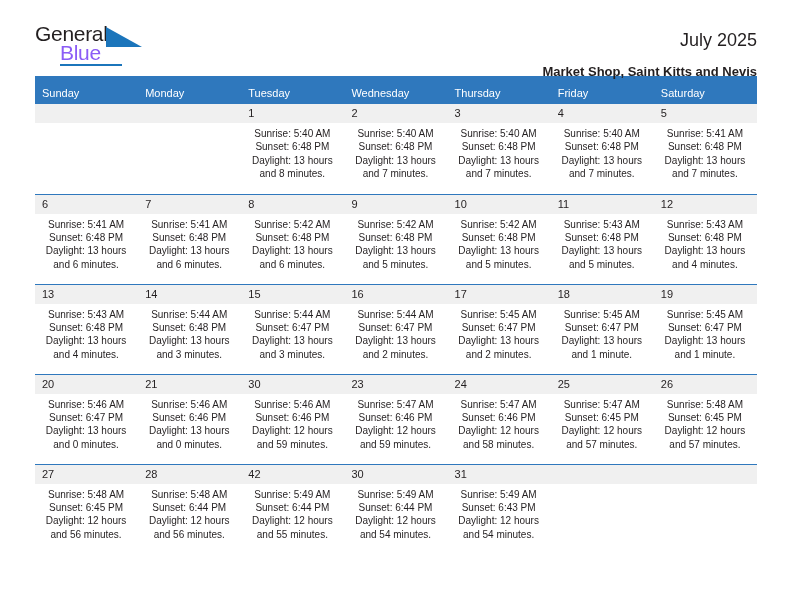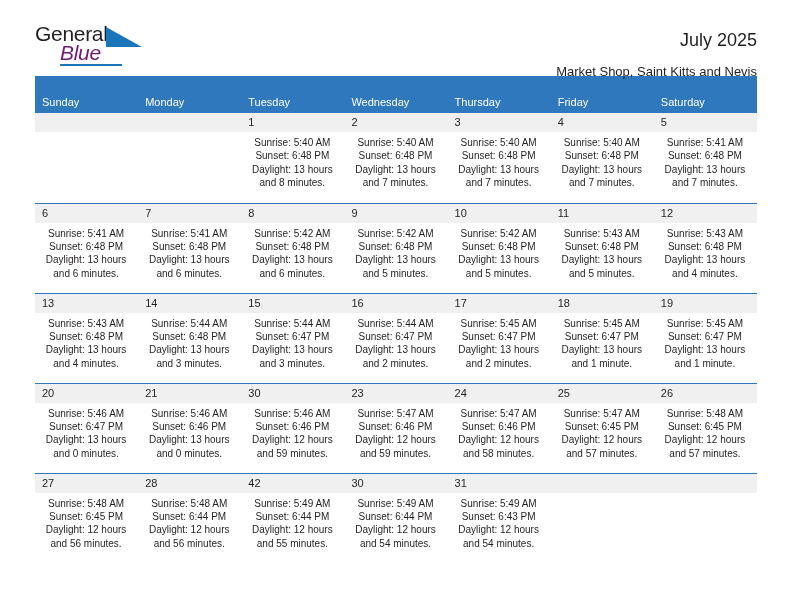--- a/index.html
+++ b/index.html
@@ -50,23 +50,22 @@
     position: absolute;
     left: 71px;
     top: 5px;
   }
   .logo-blue {
     position: absolute;
     left: 25px;
     top: 19px;
     font-size: 21px;
     letter-spacing: -0.3px;
-    color: #701a75;
+    color: #8b5cf6;
     line-height: 24px;
-    font-style: italic;
   }
   .logo-underline {
     position: absolute;
     left: 25px;
     top: 42px;
     width: 62px;
     height: 2px;
     background: #1b75bb;
   }
 
@@ -79,35 +78,36 @@
     color: #231f20;
     line-height: 32px;
     white-space: nowrap;
   }
   .cal-subtitle {
     font-size: 13px;
     color: #231f20;
     line-height: 18px;
     margin-top: 7px;
     white-space: nowrap;
+    font-weight: bold;
   }
 
   
   .calendar {
     width: 722px;
     border-collapse: collapse;
     table-layout: fixed;
   }
   .dow-row th {
     background: #2f78bd;
     color: #ffffff;
     font-size: 11px;
     font-weight: normal;
     text-align: left;
-    padding: 20px 0 5px 7px;
+    padding: 11px 0 5px 7px;
     height: 21px;
     box-sizing: border-box;
     border: none;
   }
   .week-row td {
     vertical-align: top;
     padding: 0;
     border-top: 1px solid #2f78bd;
     height: 90px;
     box-sizing: border-box;

